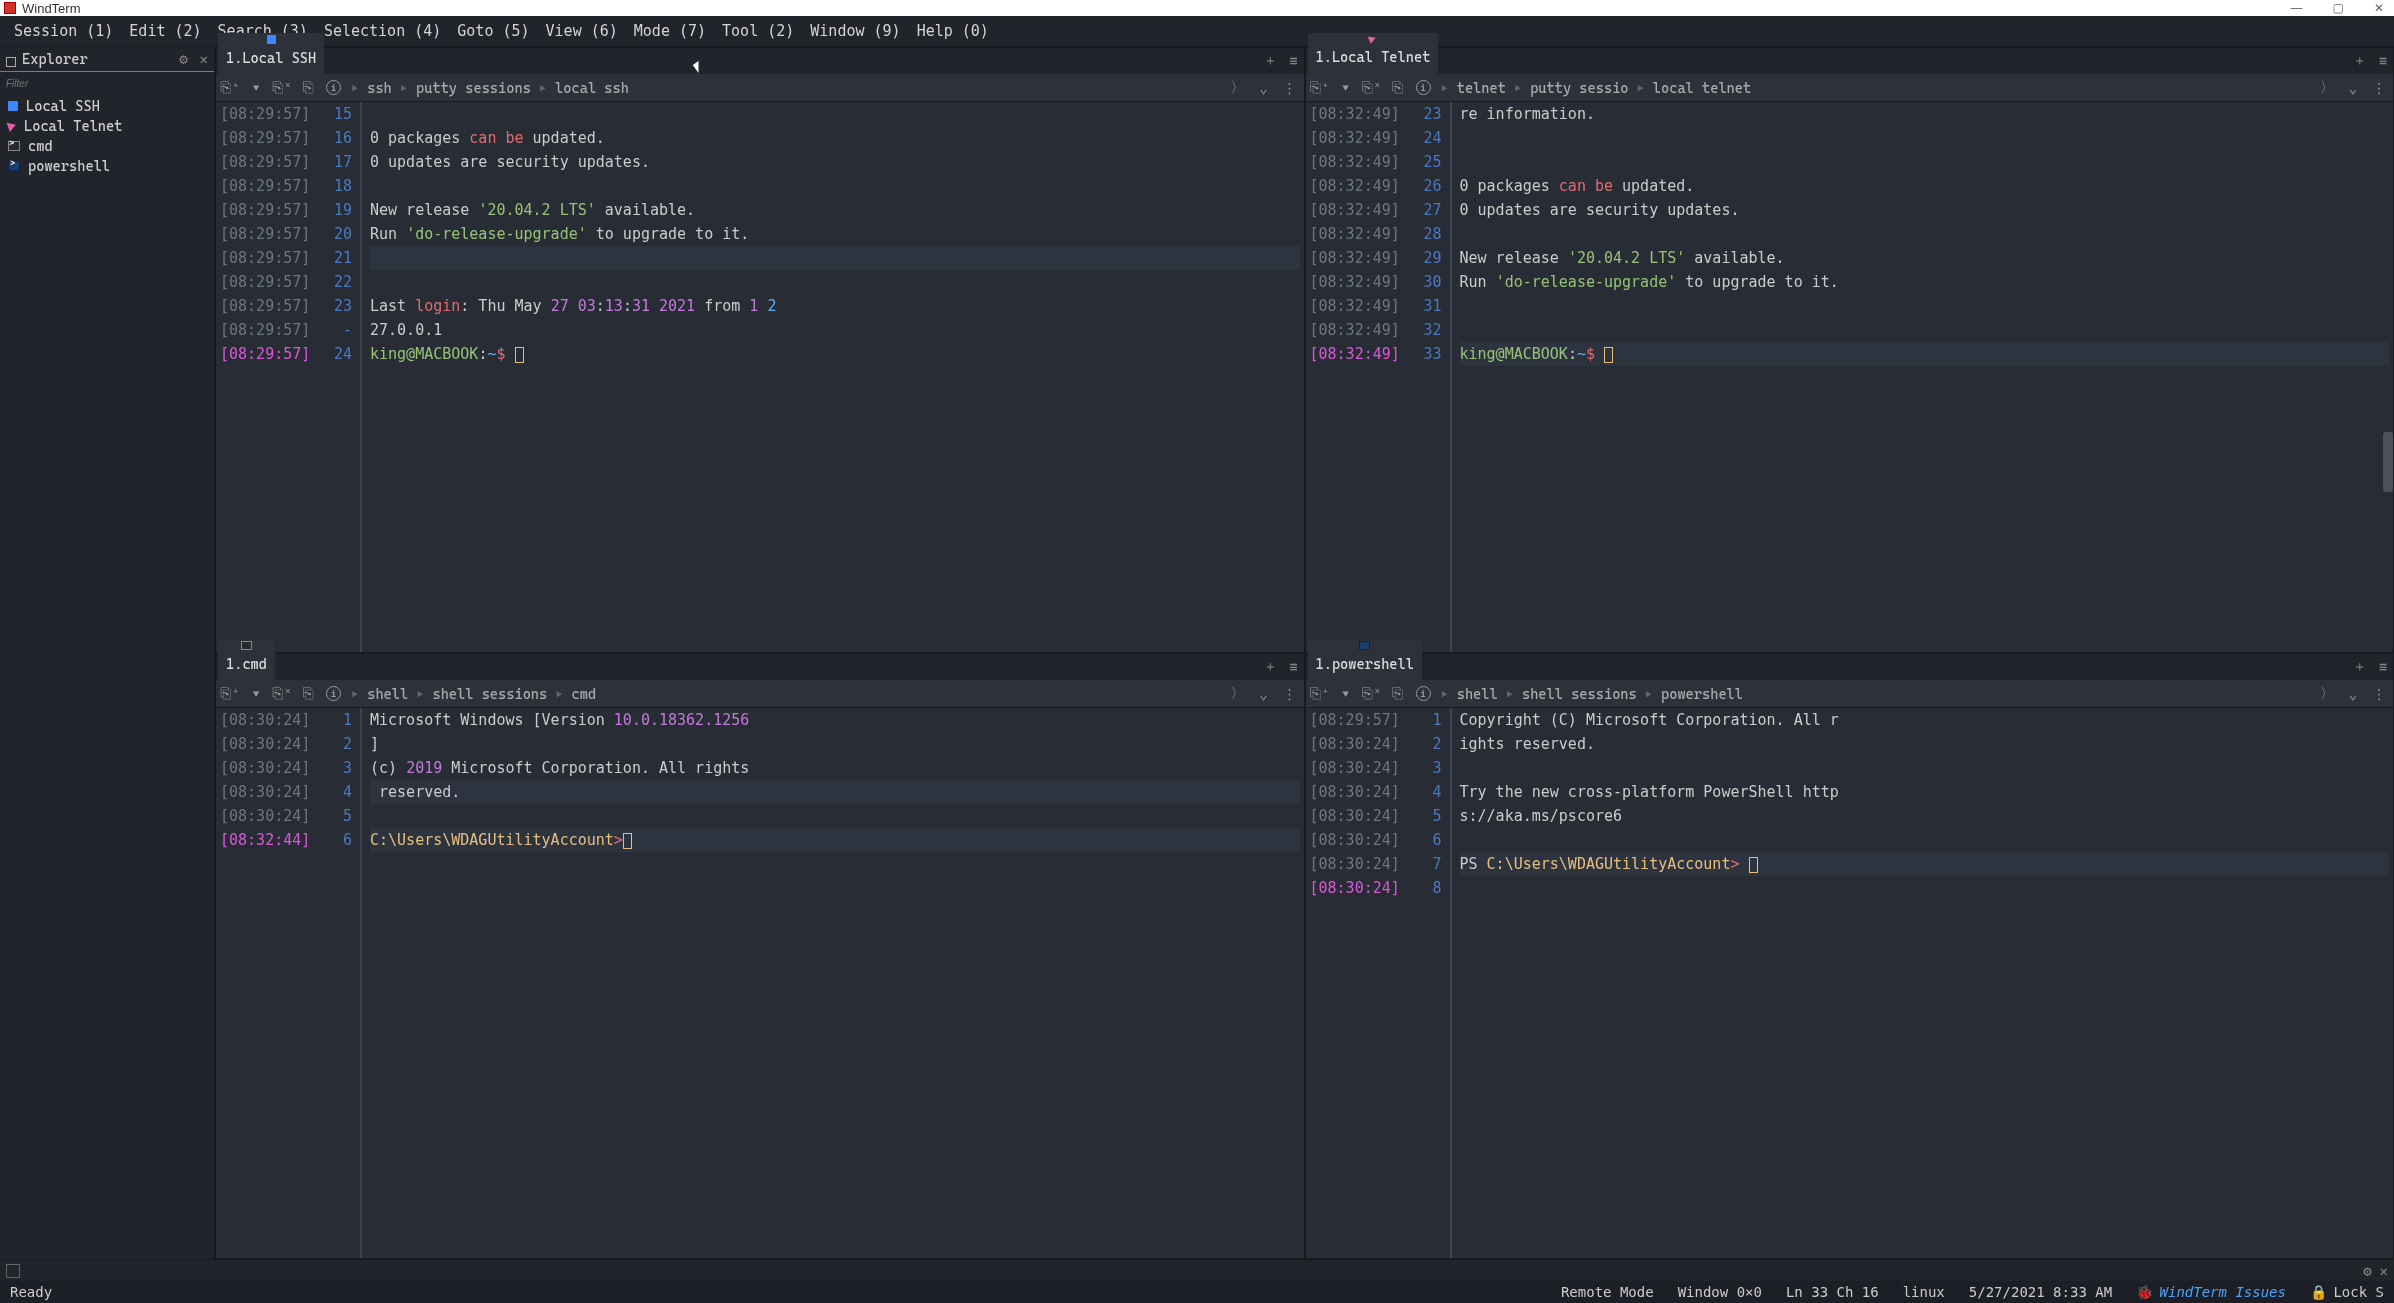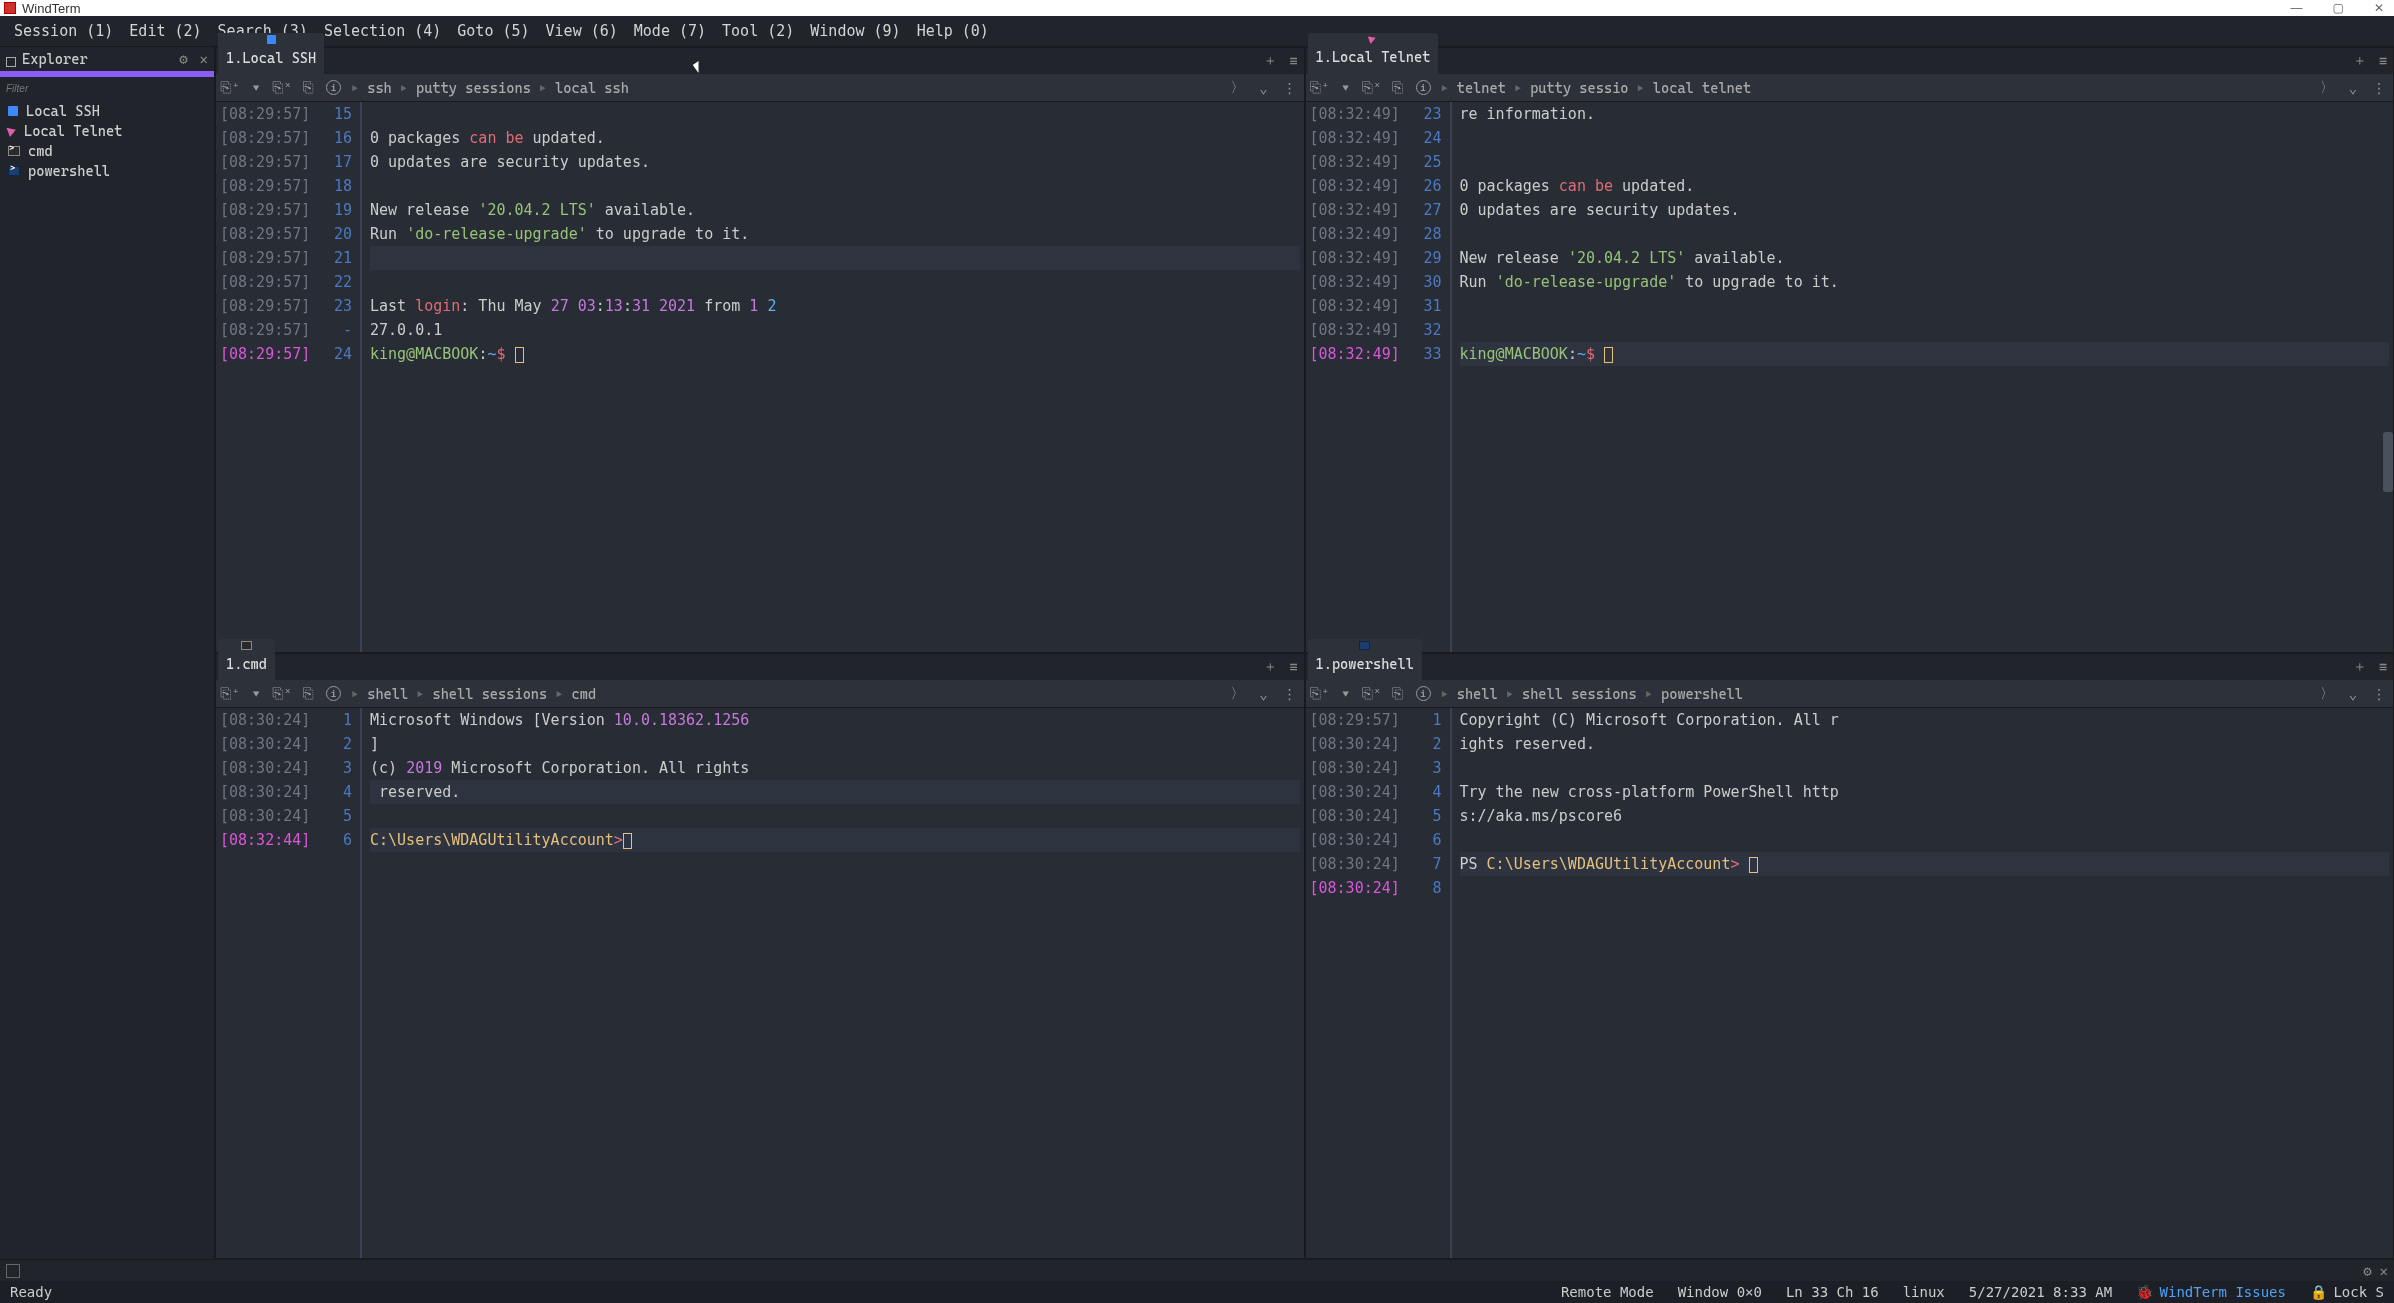--- a/index.html
+++ b/index.html
@@ -55,21 +55,21 @@
   background: #21252b;
   border-right: 1px solid #181a1f;
   display: flex;
   flex-direction: column;
 }
 .explorer-hdr {
   display: flex;
   align-items: flex-end;
   padding: 4px 6px;
   gap: 6px;
-  border-bottom: 6px solid #8b5cf6;
+  border-bottom: 1px solid #8b5cf6;
   color: #cccccc;
 }
 .explorer-hdr .icon-sq { width: 10px; height: 10px; border: 1px solid #aaa; }
 .explorer-hdr .title { flex:1; }
 .explorer-hdr .gear { cursor:pointer; color:#888; }
 .explorer-hdr .x { cursor:pointer; color:#888; margin-left:6px; }
 .explorer-filter {
   padding: 2px 6px;
 }
 .explorer-filter input {
@@ -201,21 +201,21 @@
   background:#1c1f26;
   display:flex;
   align-items:center;
   padding:2px 10px;
   gap:24px;
   color:#ccc;
   height:22px;
   font-family: Consolas, monospace;
 }
 .statusbar .sp { flex:1; }
-.statusbar .link { color:#4ea1f3; cursor:pointer; }
+.statusbar .link { color:#4ea1f3; cursor:pointer;font-style:italic; }
 .statusbar .lock { color:#b58a28; }
 
 .cursor-arrow {
   position:fixed;
   left:695px;
   top:62px;
   width:0;height:0;
   border-left:7px solid #fff;
   border-bottom:10px solid transparent;
   transform:rotate(-35deg);

